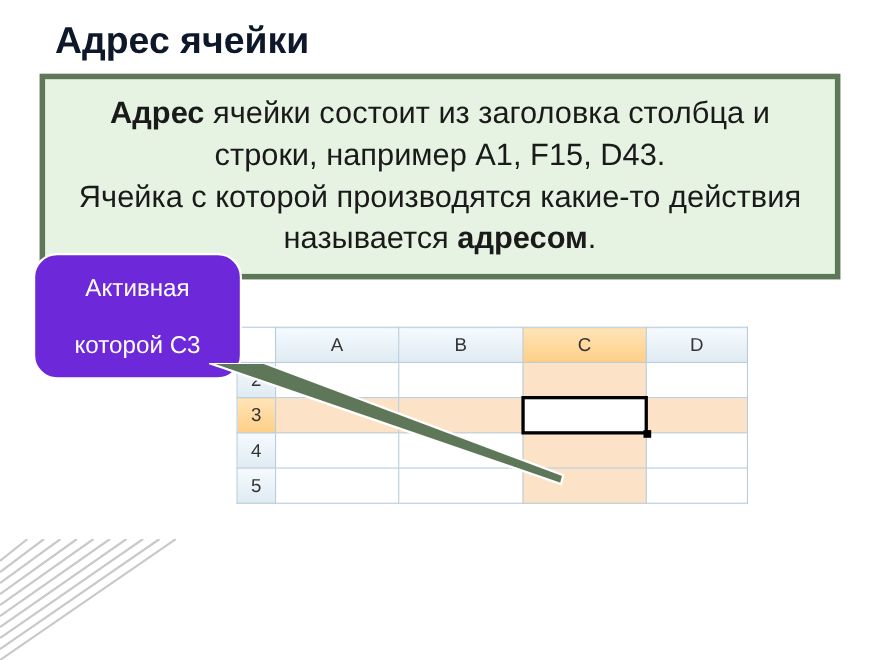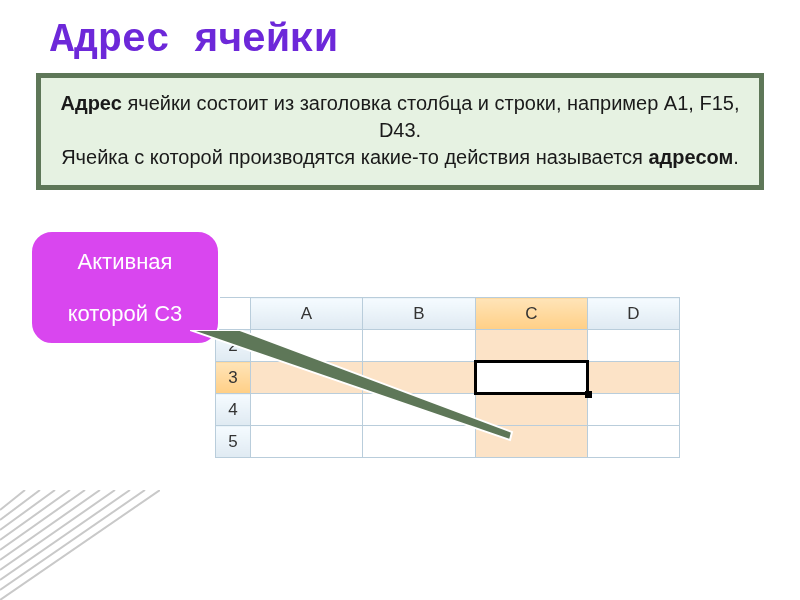--- a/index.html
+++ b/index.html
@@ -5,47 +5,46 @@
   * { box-sizing: border-box; margin: 0; padding: 0; }
   body {
     width: 800px;
     height: 600px;
     background: #fff;
     font-family: Arial, sans-serif;
     position: relative;
     overflow: hidden;
   }
   .title {
-    color: #6d28d9;
-    font-size: 40px;
+    color: #0f172a;
+    font-size: 34px;
     font-weight: bold;
     padding: 18px 0 10px 50px;
-    font-family: Liberation Mono, monospace;
   }
   .info-box {
     margin: 0 36px 0 36px;
     border: 5px solid #5e7758;
     background: #e6f2e2;
     padding: 12px 18px 14px 18px;
     text-align: center;
     color: #1a1a1a;
-    font-size: 20px;
+    font-size: 28px;
     line-height: 1.35;
   }
   .info-box .bold { font-weight: bold; }
   .callout-wrap {
     position: absolute;
     left: 30px;
     top: 230px;
     z-index: 5;
   }
   .callout {
     width: 190px;
     height: 115px;
-    background: #d946ef;
+    background: #6d28d9;
     border: 2px solid #fff;
     border-radius: 22px;
     color: #fff;
     display: flex;
     align-items: center;
     justify-content: center;
     text-align: center;
     font-size: 22px;
     padding: 10px 12px;
     position: relative;

